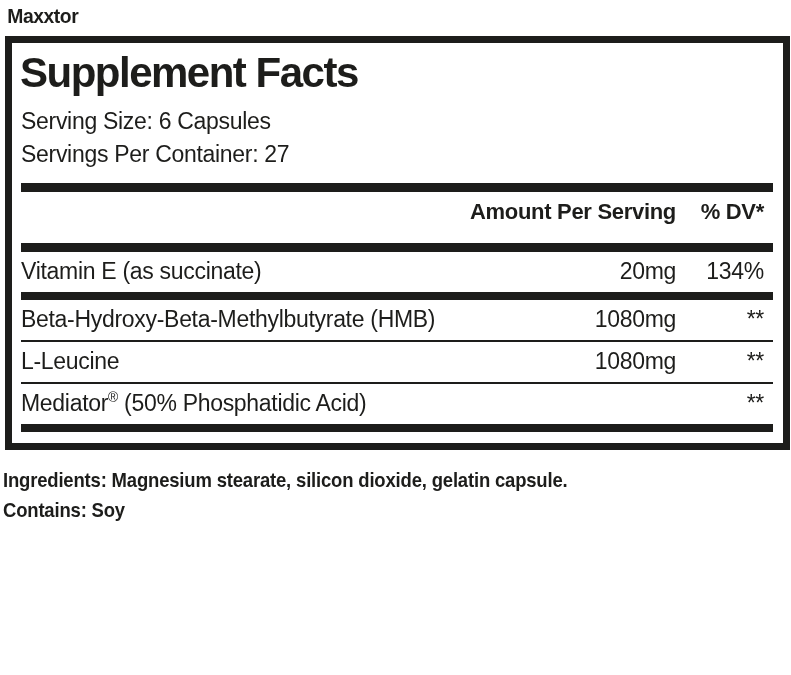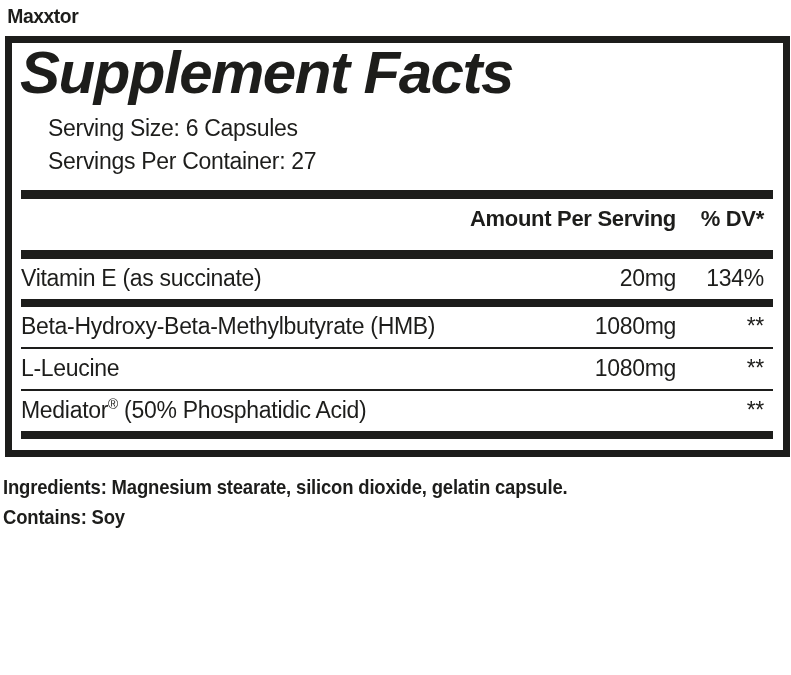--- a/index.html
+++ b/index.html
@@ -21,32 +21,30 @@
     line-height: 26px;
   }
   .facts-box {
     margin: 7px 1px 0 5px;
     width: 785px;
     border: 7px solid #1d1d1b;
     background: #ffffff;
     padding: 0 10px 11px 9px;
   }
   .facts-title {
-    font-size: 60px;
+    font-size: 42px;
     font-weight: bold;
     letter-spacing: -1.5px;
     line-height: 54px;
-    margin: 3px 0 12px -1px;
-    font-style: italic;
+    margin: 3px 0 5px -1px;
   }
   .serving-line {
     font-size: 23px;
     line-height: 33px;
     letter-spacing: -0.3px;
-    margin-left: 27px;
   }
   .bar {
     background: #1d1d1b;
     width: 100%;
   }
   .bar-heavy { height: 9px; }
   .bar-medium { height: 8px; }
   .rule-thin { height: 2px; background: #1d1d1b; width: 100%; }
   .bar-top { margin-top: 12px; }
   .hdr-row {

